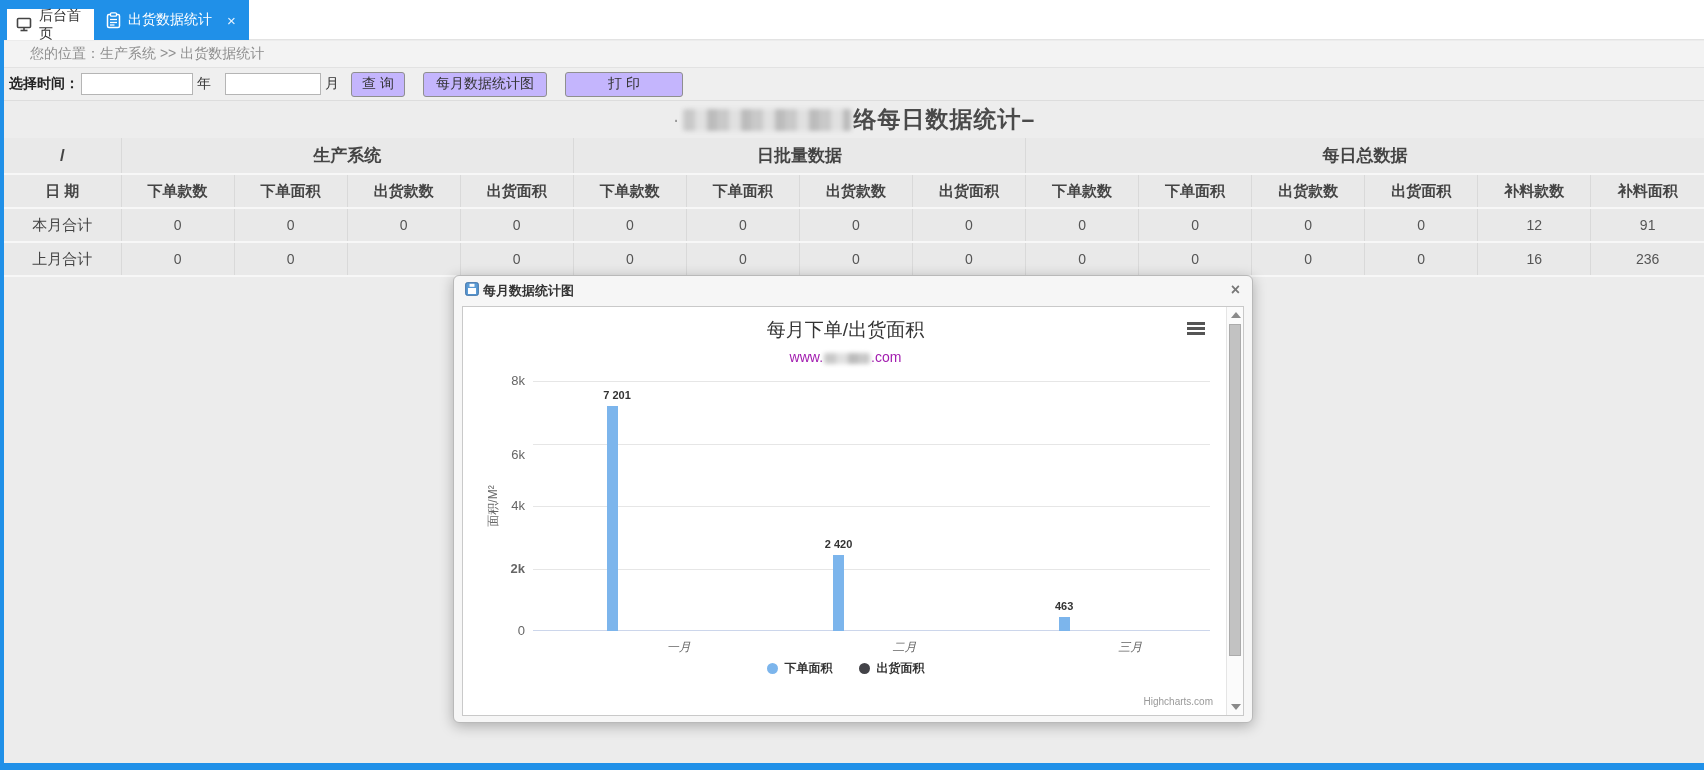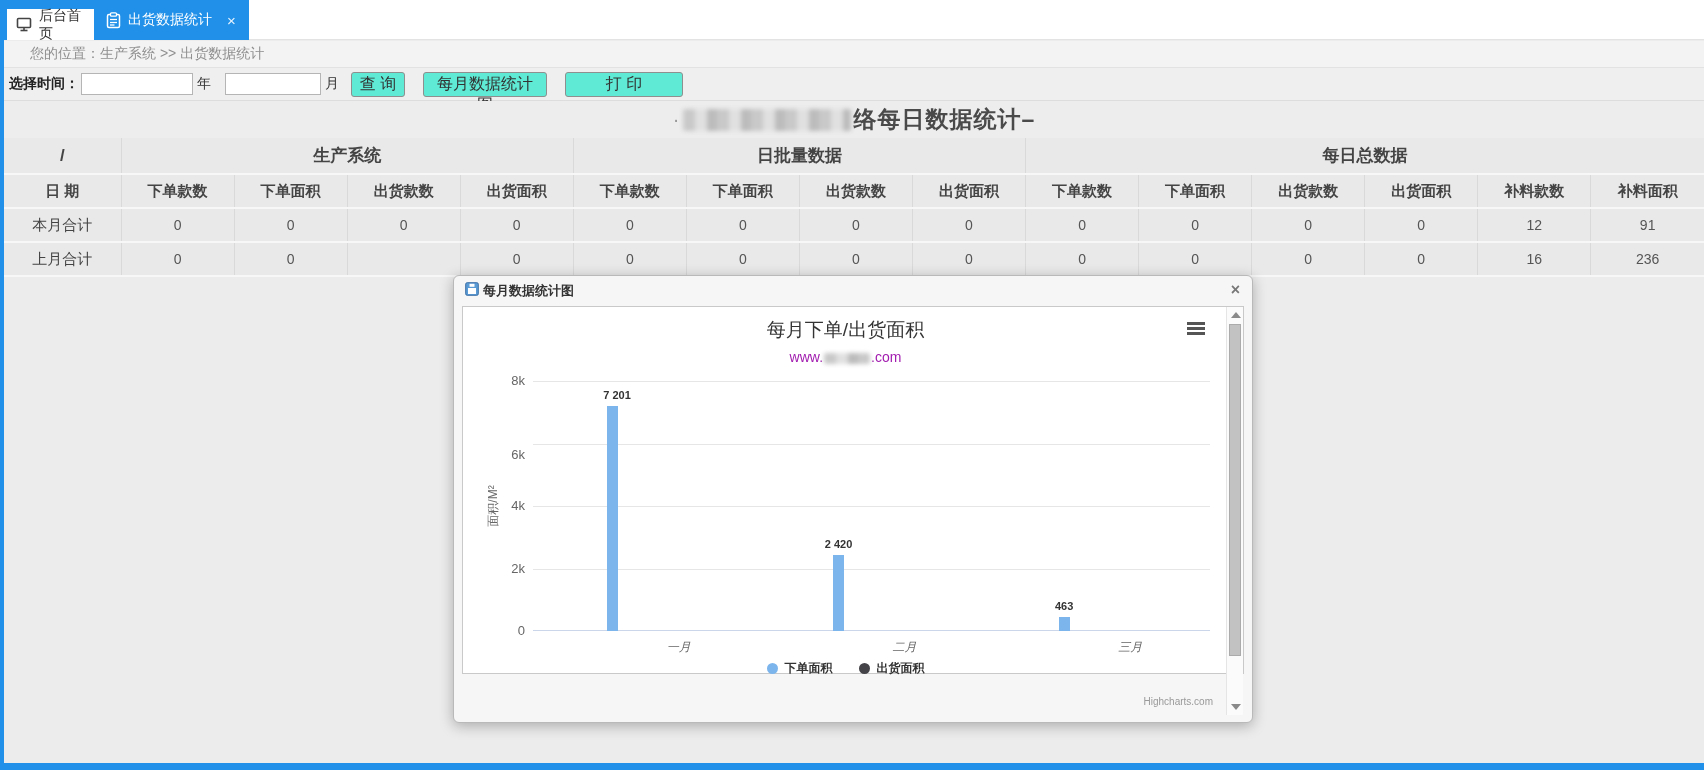--- a/index.html
+++ b/index.html
@@ -21,21 +21,21 @@
 
   
   .breadcrumb{position:absolute;left:4px;top:41px;width:1700px;height:27px;background:#f3f3f3;border-bottom:1px solid #e2e2e2;display:flex;align-items:center;padding-left:26px;font-size:14px;color:#8f8f8f;}
 
   
   .filterbar{position:absolute;left:4px;top:68px;width:1700px;height:33px;background:#efefef;border-bottom:1px solid #dddddd;display:flex;align-items:center;font-size:14px;color:#333;}
   .filterbar .flabel{font-weight:bold;margin-left:5px;color:#222;}
   .finput{width:112px;height:22px;border:1px solid #b5b5b5;background:#fff;margin:0 4px 0 2px;font-size:13px;padding:0 4px;}
   .finput.month{width:96px;}
   .fsuffix{margin-right:12px;color:#333;}
-  .fbtn{height:25px;border:1px solid #8f8f8f;background:#5eead4;border-radius:3px;font-size:16px;color:#333;margin-right:18px;cursor:pointer;}
+  .fbtn{height:25px;border:1px solid #8f8f8f;background:#c4b5fd;border-radius:3px;font-size:14px;color:#333;margin-right:18px;cursor:pointer;}
   .fbtn.query{width:54px;}
   .fbtn.chart{width:124px;}
   .fbtn.print{width:118px;}
 
   
   .titlebar{position:absolute;left:4px;top:101px;width:1700px;height:37px;background:#ededed;display:flex;align-items:center;justify-content:center;}
   .titlebar .tdot{color:#9a9a9a;font-size:20px;margin-right:4px;}
   .redact{display:inline-block;vertical-align:middle;border-radius:2px;background:repeating-linear-gradient(90deg,#c9c9c9 0 12px,#e0e0e0 12px 24px,#bcbcbc 24px 34px);filter:blur(2px);}
   .redact.big{width:168px;height:22px;margin-right:2px;}
   .redact.small{width:46px;height:11px;margin:0 1px;}
@@ -50,21 +50,21 @@
   .datatable .drow td{height:34px;font-size:14px;}
   .datatable .drow td.rowlabel{font-weight:normal;color:#444;font-size:15px;}
   .datatable tr td:last-child,.datatable tr th:last-child{border-right:none;}
 
   
   .dialog{position:absolute;left:453px;top:275px;width:800px;height:448px;background:#f6f6f6;border:1px solid #b9b9b9;border-radius:6px;box-shadow:0 3px 14px rgba(0,0,0,.28);}
   .dialog-header{position:absolute;left:0;top:0;width:100%;height:30px;display:flex;align-items:center;padding:0 11px;cursor:move;}
   .dialog-title{font-size:13px;font-weight:bold;color:#333;margin-left:4px;}
   .dialog-close{position:absolute;right:12px;top:6px;font-size:16px;font-weight:bold;color:#777;cursor:pointer;line-height:1;}
 
-  .chart-box{position:absolute;left:8px;top:30px;width:782px;height:368px;background:#fff;border:1px solid #c9c9c9;}
+  .chart-box{position:absolute;left:8px;top:30px;width:782px;height:410px;background:#fff;border:1px solid #c9c9c9;}
   .hc-title{position:absolute;left:0;top:10px;width:765px;text-align:center;font-size:19px;color:#333;}
   .hc-subtitle{position:absolute;left:0;top:42px;width:765px;text-align:center;font-size:14px;color:#a21caf;}
   .hc-menu{position:absolute;right:38px;top:15px;width:18px;height:13px;display:flex;flex-direction:column;justify-content:space-between;cursor:pointer;}
   .hc-menu i{display:block;height:3px;background:#555;}
   .hc-yticks{position:absolute;left:0;top:74px;width:62px;height:250px;}
   .ytick{position:absolute;right:0;width:62px;text-align:right;font-size:13px;color:#666;}
   .hc-ylabel{position:absolute;left:30px;top:199px;transform:translate(-50%,-50%) rotate(-90deg);font-size:12px;color:#666;white-space:nowrap;}
   .hc-plot{position:absolute;left:70px;top:74px;width:677px;height:250px;border-bottom:1px solid #ccd6eb;}
   .gridline{position:absolute;left:0;width:100%;height:1px;background:#e6e6e6;}
   .chart-bar{position:absolute;width:11px;}
@@ -234,21 +234,21 @@
       </div>
       <div class="hc-menu">
           <i></i>
           <i></i>
           <i></i>
         </div>
 
       <div class="hc-ylabel">面积/M²</div>
       <div class="hc-yticks">
           <div class="ytick" style="top: 242px;">0</div>
-          <div class="ytick" style="top: 179.5px;">2k</div>
+          <div class="ytick" style="top: 179.5px; font-weight: bold;">2k</div>
           <div class="ytick" style="top: 117px;">4k</div>
           <div class="ytick" style="top: 66px;">6k</div>
           <div class="ytick" style="top: -8px;">8k</div>
         </div>
       <div class="hc-plot">
           <div class="gridline" style="top: 187.5px;"></div>
           <div class="gridline" style="top: 125px;"></div>
           <div class="gridline" style="top: 62.5px;"></div>
           <div class="gridline" style="top: 0px;"></div>
           <div class="chart-bar" style="left: 74.3333px; top: 25px; height: 225px; background: rgb(124, 181, 236);"></div>

